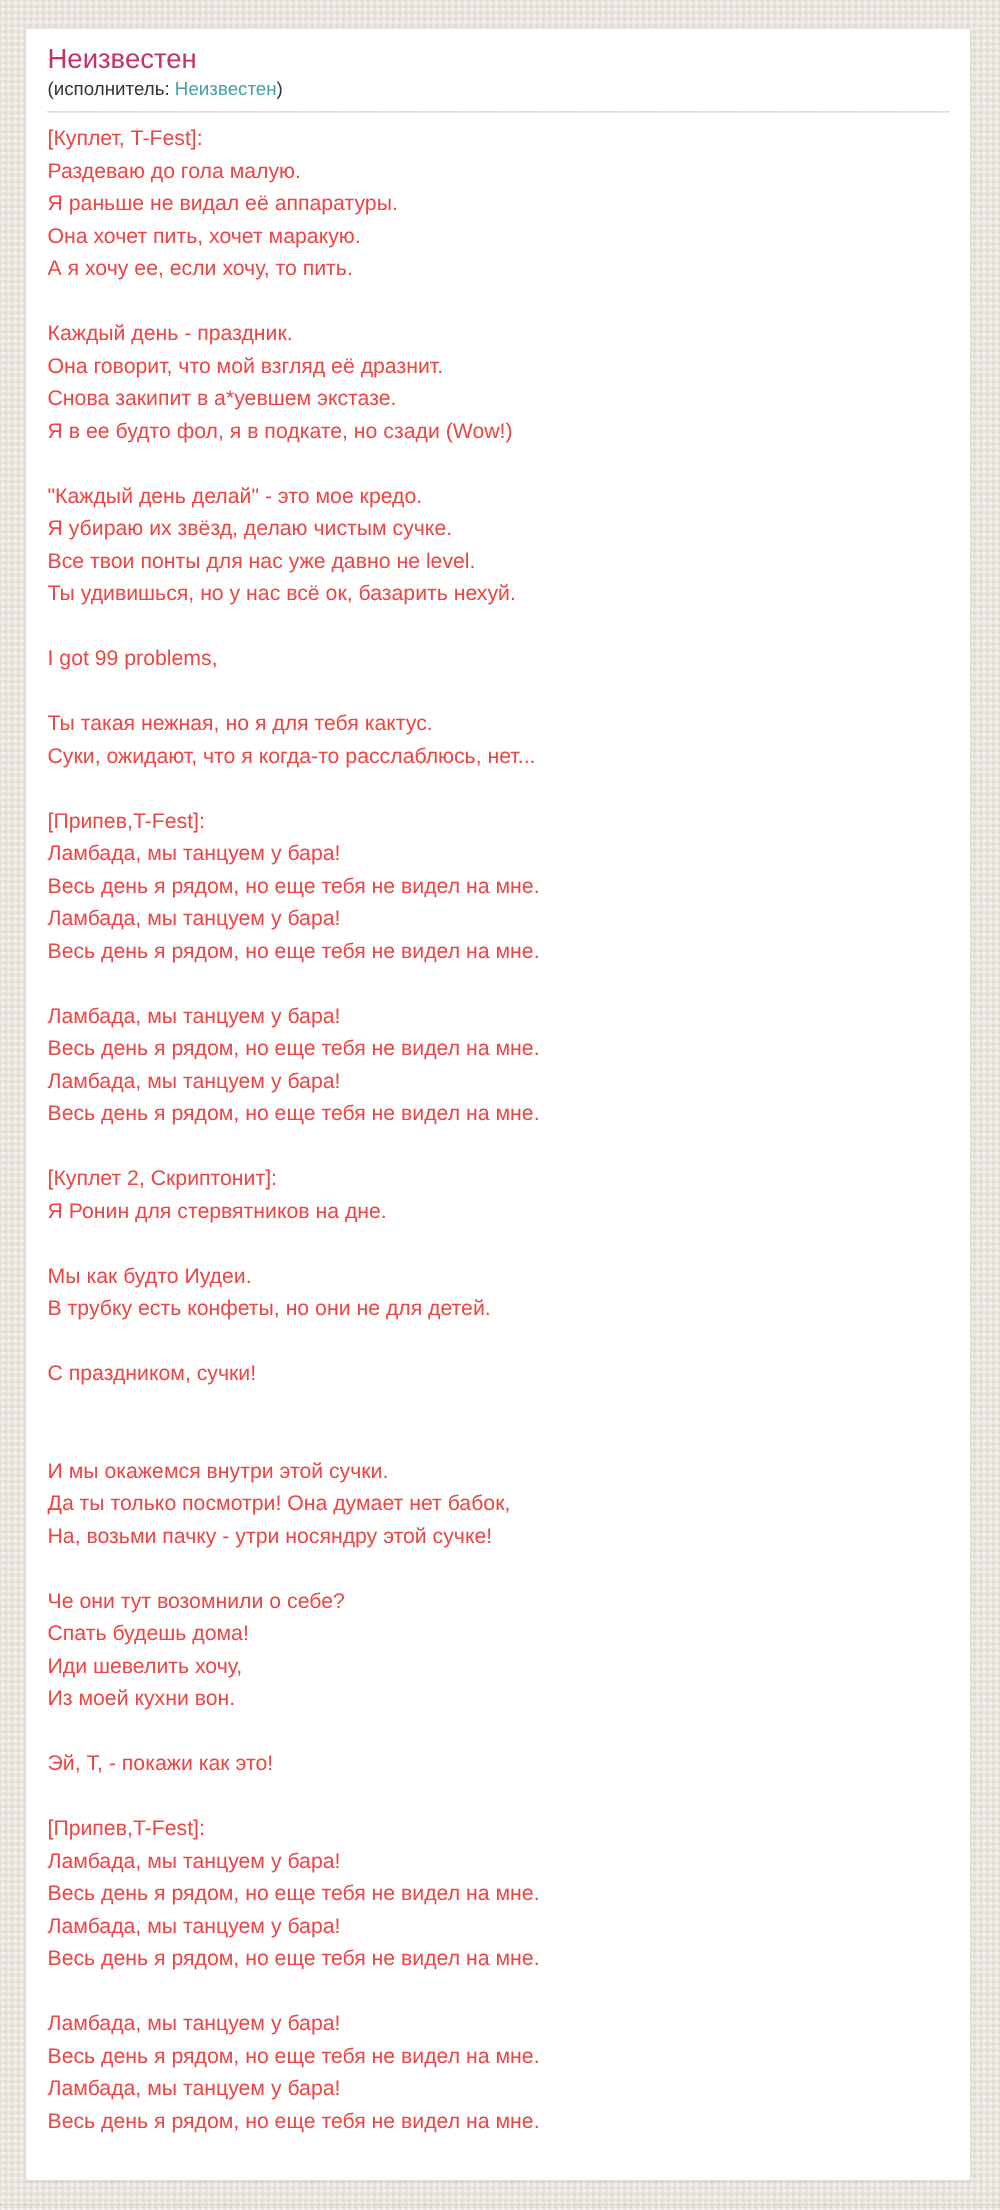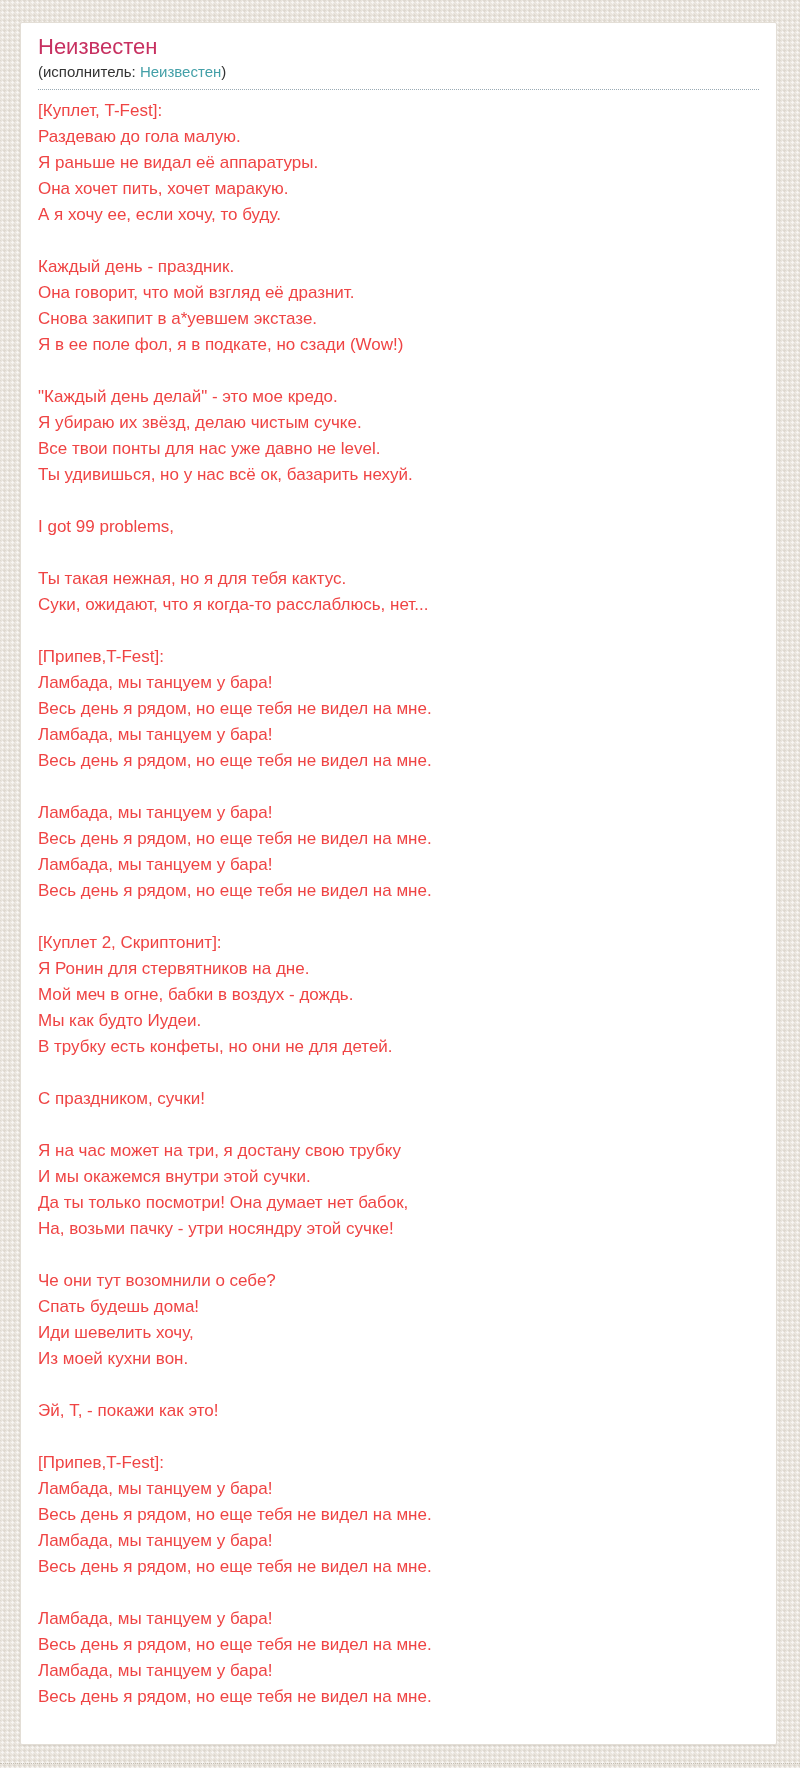--- a/index.html
+++ b/index.html
@@ -80,29 +80,29 @@
 </head>
 <body style="background-color: rgb(234, 229, 222);">
 
 <div class="card" style="background: rgb(255, 255, 255);">
   <div class="card-inner">
     <h1 class="song-title" style="color: rgb(199, 48, 96);">Неизвестен</h1>
     <div class="performer-line" style="border-bottom-color: rgb(154, 170, 180);">
       <span>(исполнитель: </span><a class="artist-link" style="color: rgb(68, 160, 168);">Неизвестен</a><span>)</span>
     </div>
     <div class="lyrics" style="color: #ef4444;">
-        <p><span>[Куплет, T-Fest]:</span><br><span>Раздеваю до гола малую.</span><br><span>Я раньше не видал её аппаратуры.</span><br><span>Она хочет пить, хочет маракую.</span><br><span>А я хочу ее, если хочу, то буду.</span></p>
-        <p><span>Каждый день - праздник.</span><br><span>Она говорит, что мой взгляд её дразнит.</span><br><span>Снова закипит в а*уевшем экстазе.</span><br><span>Я в ее поле фол, я в подкате, но сзади (Wow!)</span></p>
+        <p><span>[Куплет, T-Fest]:</span><br><span>Раздеваю до гола малую.</span><br><span>Я раньше не видал её аппаратуры.</span><br><span>Она хочет пить, хочет маракую.</span><br><span>А я хочу ее, если хочу, то пить.</span></p>
+        <p><span>Каждый день - праздник.</span><br><span>Она говорит, что мой взгляд её дразнит.</span><br><span>Снова закипит в а*уевшем экстазе.</span><br><span>Я в ее будто фол, я в подкате, но сзади (Wow!)</span></p>
         <p><span>"Каждый день делай" - это мое кредо.</span><br><span>Я убираю их звёзд, делаю чистым сучке.</span><br><span>Все твои понты для нас уже давно не level.</span><br><span>Ты удивишься, но у нас всё ок, базарить нехуй.</span></p>
         <p><span>I got 99 problems,</span><br><br><span>Ты такая нежная, но я для тебя кактус.</span><br><span>Суки, ожидают, что я когда-то расслаблюсь, нет...</span></p>
         <p><span>[Припев,T-Fest]:</span><br><span>Ламбада, мы танцуем у бара!</span><br><span>Весь день я рядом, но еще тебя не видел на мне.</span><br><span>Ламбада, мы танцуем у бара!</span><br><span>Весь день я рядом, но еще тебя не видел на мне.</span></p>
         <p><span>Ламбада, мы танцуем у бара!</span><br><span>Весь день я рядом, но еще тебя не видел на мне.</span><br><span>Ламбада, мы танцуем у бара!</span><br><span>Весь день я рядом, но еще тебя не видел на мне.</span></p>
-        <p><span>[Куплет 2, Скриптонит]:</span><br><span>Я Ронин для стервятников на дне.</span><br><span>Мой меч в огне, бабки в воздух - дождь.</span><br><span>Мы как будто Иудеи.</span><br><span>В трубку есть конфеты, но они не для детей.</span></p>
+        <p><span>[Куплет 2, Скриптонит]:</span><br><span>Я Ронин для стервятников на дне.</span><br><br><span>Мы как будто Иудеи.</span><br><span>В трубку есть конфеты, но они не для детей.</span></p>
         <p><span>С праздником, сучки!</span></p>
-        <p><span>Я на час может на три, я достану свою трубку</span><br><span>И мы окажемся внутри этой сучки.</span><br><span>Да ты только посмотри! Она думает нет бабок,</span><br><span>На, возьми пачку - утри носяндру этой сучке!</span></p>
+        <p><br><span>И мы окажемся внутри этой сучки.</span><br><span>Да ты только посмотри! Она думает нет бабок,</span><br><span>На, возьми пачку - утри носяндру этой сучке!</span></p>
         <p><span>Че они тут возомнили о себе?</span><br><span>Спать будешь дома!</span><br><span>Иди шевелить хочу,</span><br><span>Из моей кухни вон.</span></p>
         <p><span>Эй, Т, - покажи как это!</span></p>
         <p><span>[Припев,T-Fest]:</span><br><span>Ламбада, мы танцуем у бара!</span><br><span>Весь день я рядом, но еще тебя не видел на мне.</span><br><span>Ламбада, мы танцуем у бара!</span><br><span>Весь день я рядом, но еще тебя не видел на мне.</span></p>
         <p><span>Ламбада, мы танцуем у бара!</span><br><span>Весь день я рядом, но еще тебя не видел на мне.</span><br><span>Ламбада, мы танцуем у бара!</span><br><span>Весь день я рядом, но еще тебя не видел на мне.</span></p>
       </div>
   </div>
 </div>
 
 <div class="page-footer-rule"></div>
 

